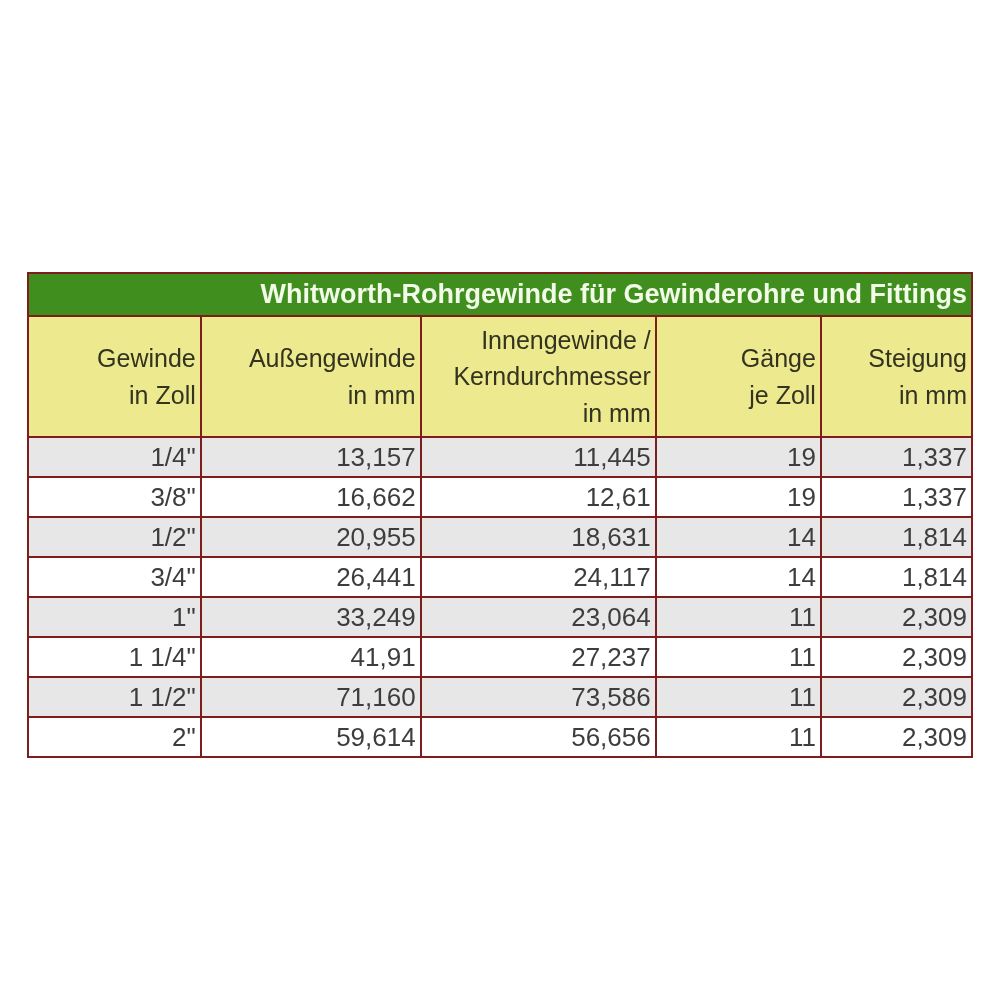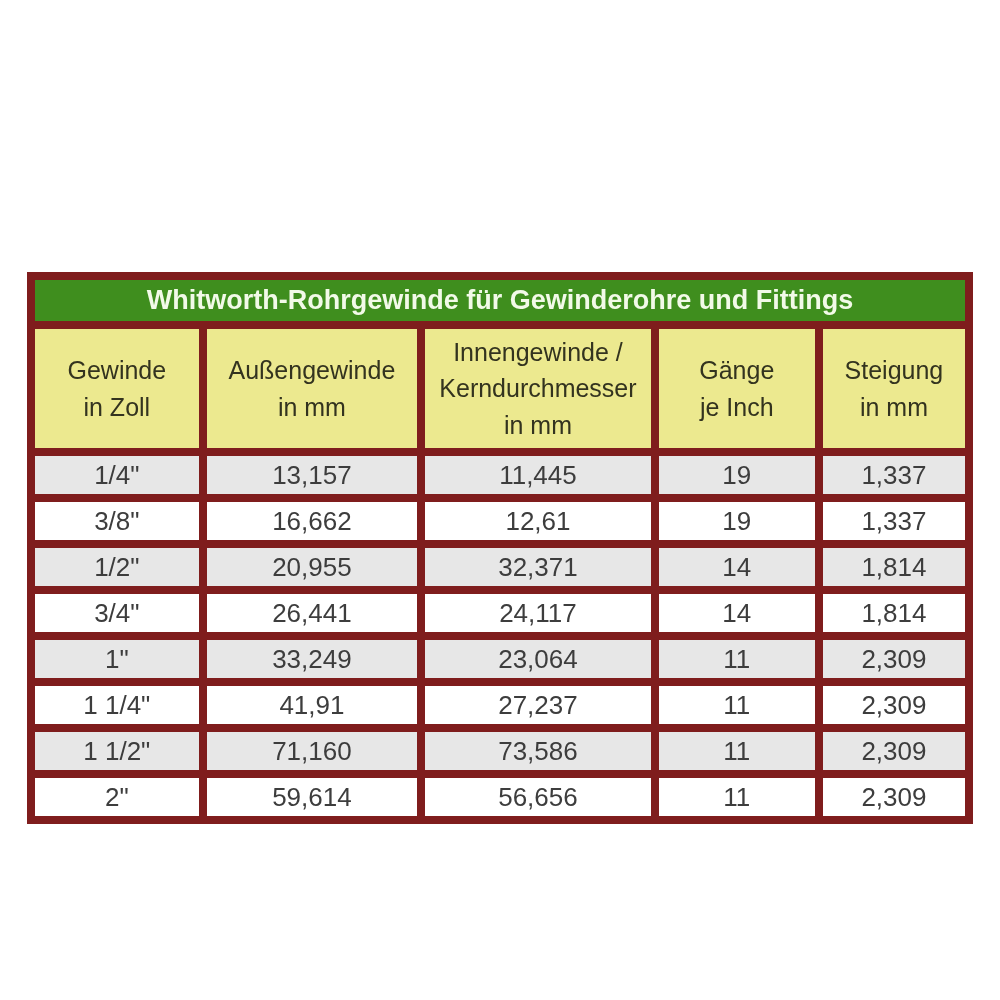--- a/index.html
+++ b/index.html
@@ -20,22 +20,22 @@
   table.thread-table {
     position: absolute;
     left: 27px;
     top: 272px;
     width: 946px;
     border-collapse: collapse;
     table-layout: fixed;
   }
   table.thread-table th,
   table.thread-table td {
-    border: 8px solid #7f1d1d;
-    text-align: center;
+    border: 2px solid #7f1d1d;
+    text-align: right;
     vertical-align: middle;
     overflow: hidden;
   }
   th.table-title {
     height: 41px;
     background: #3f8e1e;
     color: #f2fae8;
     font-size: 27px;
     font-weight: bold;
     letter-spacing: 0px;
@@ -85,21 +85,21 @@
       </tr>
       <tr class="header-row">
         <th>Gewinde
 in Zoll</th>
         <th>Außengewinde
 in mm</th>
         <th>Innengewinde /
 Kerndurchmesser
 in mm</th>
         <th>Gänge
-je Inch</th>
+je Zoll</th>
         <th>Steigung
 in mm</th>
       </tr>
     </thead>
     <tbody>
       <tr class="alt">
         <td>1/4"</td>
         <td>13,157</td>
         <td>11,445</td>
         <td>19</td>
@@ -108,21 +108,21 @@
       <tr>
         <td>3/8"</td>
         <td>16,662</td>
         <td>12,61</td>
         <td>19</td>
         <td>1,337</td>
       </tr>
       <tr class="alt">
         <td>1/2"</td>
         <td>20,955</td>
-        <td>32,371</td>
+        <td>18,631</td>
         <td>14</td>
         <td>1,814</td>
       </tr>
       <tr>
         <td>3/4"</td>
         <td>26,441</td>
         <td>24,117</td>
         <td>14</td>
         <td>1,814</td>
       </tr>

